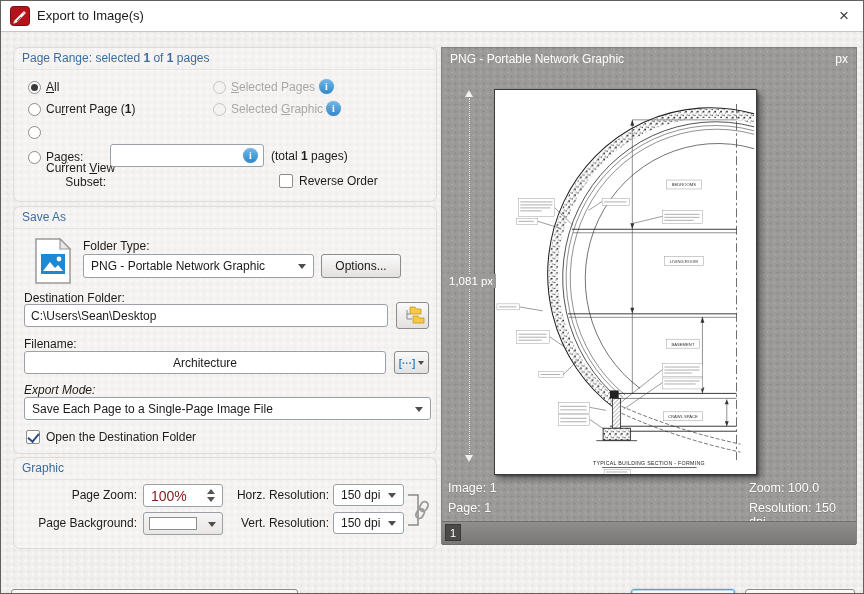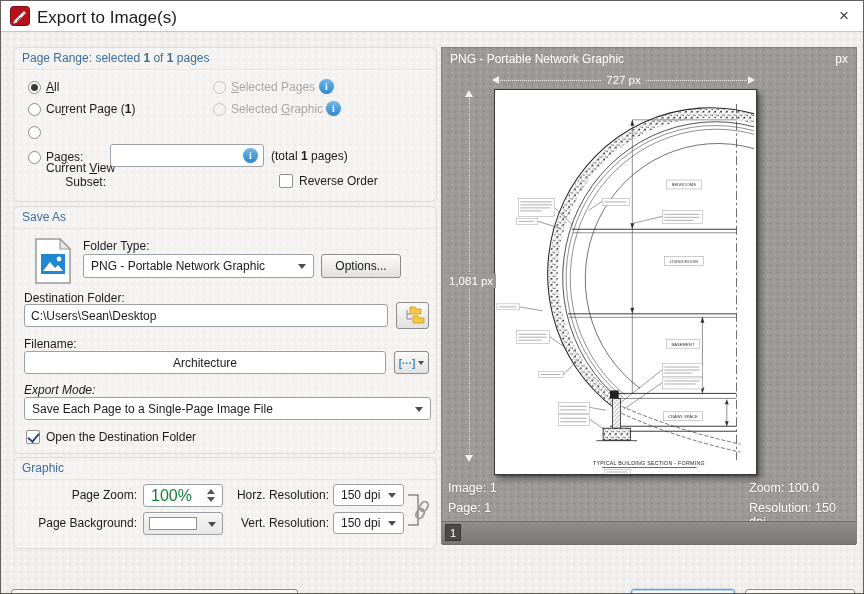--- a/index.html
+++ b/index.html
@@ -1,20 +1,20 @@
 <!DOCTYPE html>
 <html><head>
 <meta charset="utf-8">
 <style>
   html,body{margin:0;padding:0;background:#555;font-family:"Liberation Sans",sans-serif;}
   .window{position:relative;width:864px;height:594px;box-sizing:border-box;border:1px solid #63605c;background:#f1efee;overflow:hidden;}
   
   .titlebar{position:absolute;left:0;top:0;right:0;height:30px;background:#ffffff;border-bottom:1px solid #c8c6c4;}
   .titlebar .app-icon{position:absolute;left:9px;top:5px;width:20px;height:20px;}
-  .titlebar .title{position:absolute;left:36px;top:7px;font-size:17px;color:#1b1b1b;}
+  .titlebar .title{position:absolute;left:36px;top:7px;font-size:13px;color:#1b1b1b;}
   .titlebar .close{position:absolute;right:14px;top:4px;font-size:17px;color:#3c3c3c;cursor:default;line-height:22px;}
   
   .body{position:absolute;left:0;top:31px;right:0;bottom:0;background-color:#f1efee;
     background-image:radial-gradient(rgba(255,255,255,.55) 1px, rgba(255,255,255,0) 1.4px),radial-gradient(rgba(110,100,90,.07) 1px, rgba(0,0,0,0) 1.4px);
     background-size:7px 7px;background-position:0 0,3px 4px;}
   
   .group{position:absolute;border:1px solid #dedbd9;border-radius:7px;background:rgba(252,251,250,.35);}
   .group-heading{position:absolute;left:0;top:0;right:0;height:21px;line-height:21px;padding-left:8px;font-size:12px;color:#3e6d9d;border-bottom:1px solid #e6e4e2;}
   label,.lbl{font-size:12px;color:#1c1c1c;}
   .lbl{position:absolute;white-space:nowrap;}
@@ -33,21 +33,21 @@
   .combo{position:absolute;box-sizing:border-box;background:#fff;border:1px solid #9aa0a5;border-radius:3px;font-size:12px;color:#1a1a1a;}
   .combo .val{position:absolute;left:7px;top:50%;transform:translateY(-50%);white-space:nowrap;}
   .combo .arr{position:absolute;right:7px;top:50%;margin-top:-2px;width:0;height:0;border-left:4px solid transparent;border-right:4px solid transparent;border-top:5px solid #4d4d4d;}
   
   .btn{position:absolute;box-sizing:border-box;border:1px solid #8c8c8c;border-radius:3px;background:linear-gradient(#fafafa,#e3e1df);font-size:12px;color:#1a1a1a;text-align:center;cursor:default;}
   .btn.focus{border:1px solid #569de0;box-shadow:0 0 0 1px #b9d9f3 inset,0 0 2px #7db4e4;}
   
   .info{position:absolute;width:15px;height:15px;border-radius:50%;background:linear-gradient(#72b9e9,#2f86c9);color:#fff;font-size:10px;font-weight:bold;font-family:"Liberation Serif",serif;text-align:center;line-height:15px;box-shadow:0 0 1px rgba(0,0,0,.3);}
   
   .spin{position:absolute;box-sizing:border-box;background:#fff;border:1px solid #9aa0a5;border-radius:3px;}
-  .spin .val{position:absolute;left:7px;top:50%;transform:translateY(-50%);font-size:16px;color:#15803d;}
+  .spin .val{position:absolute;left:7px;top:50%;transform:translateY(-50%);font-size:14px;color:#7f1d1d;}
   .spin .up,.spin .dn{position:absolute;right:7px;width:0;height:0;border-left:4px solid transparent;border-right:4px solid transparent;}
   .spin .up{top:4px;border-bottom:5px solid #555;}
   .spin .dn{bottom:4px;border-top:5px solid #555;}
   
   .colorbox{position:absolute;box-sizing:border-box;border:1px solid #9aa0a5;border-radius:3px;background:linear-gradient(#f6f5f4,#e9e7e5);}
   .colorbox .swatch{position:absolute;left:5px;top:4px;bottom:4px;width:46px;background:#fff;border:1px solid #8d8d8d;}
   .colorbox .arr{position:absolute;right:6px;top:50%;margin-top:-2px;width:0;height:0;border-left:4px solid transparent;border-right:4px solid transparent;border-top:5px solid #4d4d4d;}
   
   .preview{position:absolute;left:440px;top:46px;width:416px;height:497px;box-sizing:border-box;background-color:#9c9a99;border:1px solid #858381;
     background-image:radial-gradient(rgba(255,255,255,.10) 1px, rgba(255,255,255,0) 1.4px),radial-gradient(rgba(0,0,0,.08) 1px, rgba(0,0,0,0) 1.4px);
@@ -202,26 +202,20 @@
             <rect x="12.5" y="25" width="7" height="10" rx="3.5" fill="none" stroke="#9a9a9a" stroke-width="1.8"></rect>
           </g>
         </svg>
       </span>
     </div>
 
     <div class="preview" style="top:15px;">
       <span class="pv-header">PNG - Portable Network Graphic</span>
       <span class="pv-unit">px</span>
 
-      <div class="hruler">
-        <span class="line"></span>
-        <span class="a-left"></span>
-        <span class="a-right"></span>
-        <span class="rlabel">727 px</span>
-      </div>
       <div class="vruler">
         <span class="line"></span>
         <span class="a-up"></span>
         <span class="a-dn"></span>
       </div>
       <span class="vlabel">1,081 px</span>
 
       <div class="page">
         <svg viewBox="0 0 268 386" preserveAspectRatio="none">
           <defs>

